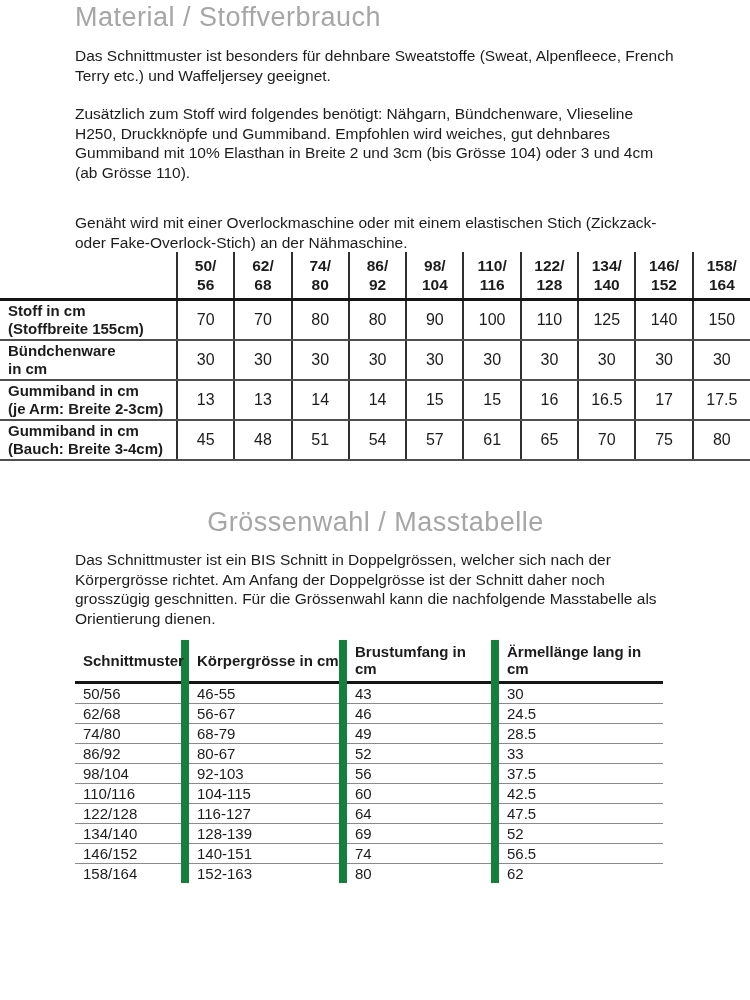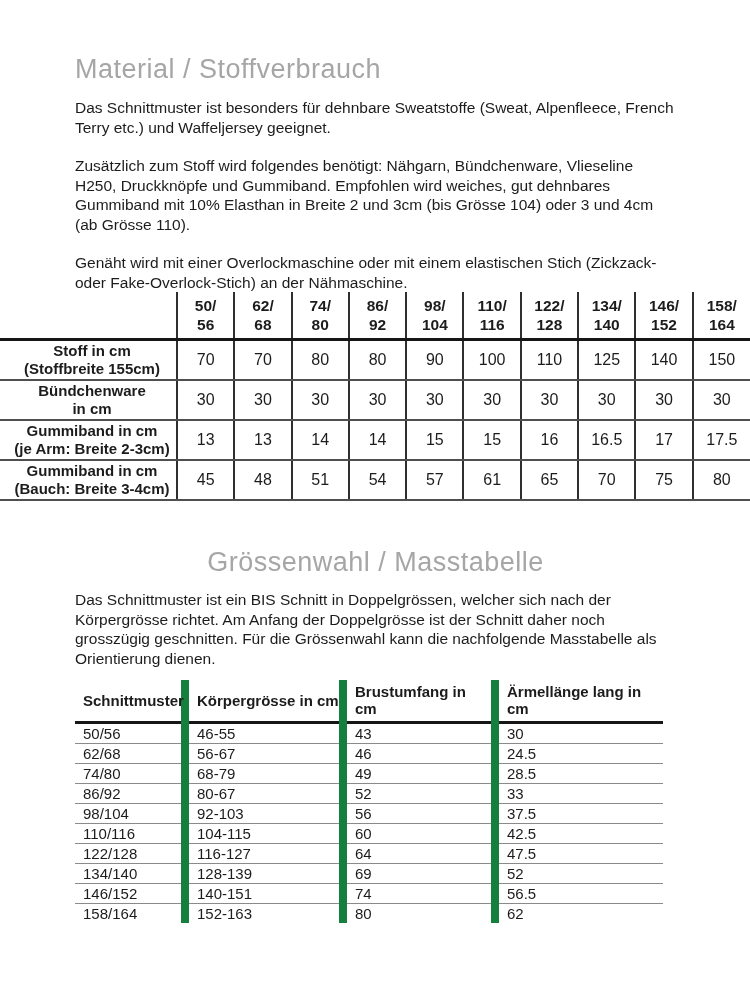--- a/index.html
+++ b/index.html
@@ -8,46 +8,46 @@
     font-family:"Liberation Sans", sans-serif; color:#1c1c1c;
     -webkit-font-smoothing:antialiased;
   }
   .page { width:750px; height:1000px; position:relative; }
   .text-col { padding:0 74px 0 75px; }
 
   .section-heading {
     font-size:27px; font-weight:400; color:#a6a6a6;
     letter-spacing:0.5px; margin:0; line-height:34px;
   }
-  #heading-material { padding-top:52px; }
+  #heading-material { }
   #heading-sizes { padding-top:44px;text-align:center; }
 
   .para { font-size:15.5px; line-height:19.5px; margin:0; }
   #para-1 { margin-top:12px; }
   #para-2 { margin-top:19px; }
-  #para-3 { margin-top:19px; }
+  #para-3 { margin-top:31px; }
   #para-4 { margin-top:11px; }
 
   
   table.t1 {
     border-collapse:collapse; table-layout:fixed;
     width:750px; 
   }
   .t1 col.c-label { width:177px; }
   .t1 thead th {
     font-weight:bold; font-size:15.5px; line-height:19px;
     height:46px; vertical-align:middle; text-align:center;
     border-bottom:3px solid #161616; padding:0;
   }
   .t1 tbody td {
     height:38px; text-align:center; vertical-align:middle;
     font-size:16px; border-bottom:2px solid #4f4f4f; padding:0;
   }
   .t1 td.lbl {
-    text-align:center; padding-left:8px; font-weight:bold;
+    text-align:left; padding-left:8px; font-weight:bold;
     font-size:15px; line-height:18px;
   }
   .t1 th + th, .t1 td + td { border-left:2px solid #2f2f2f; }
 
   
   table.t2 {
     border-collapse:collapse; table-layout:fixed;
     width:588px; margin:12px 0 0 75px;
   }
   .t2 col.c1 { width:110px; } .t2 col.c2 { width:158px; }

